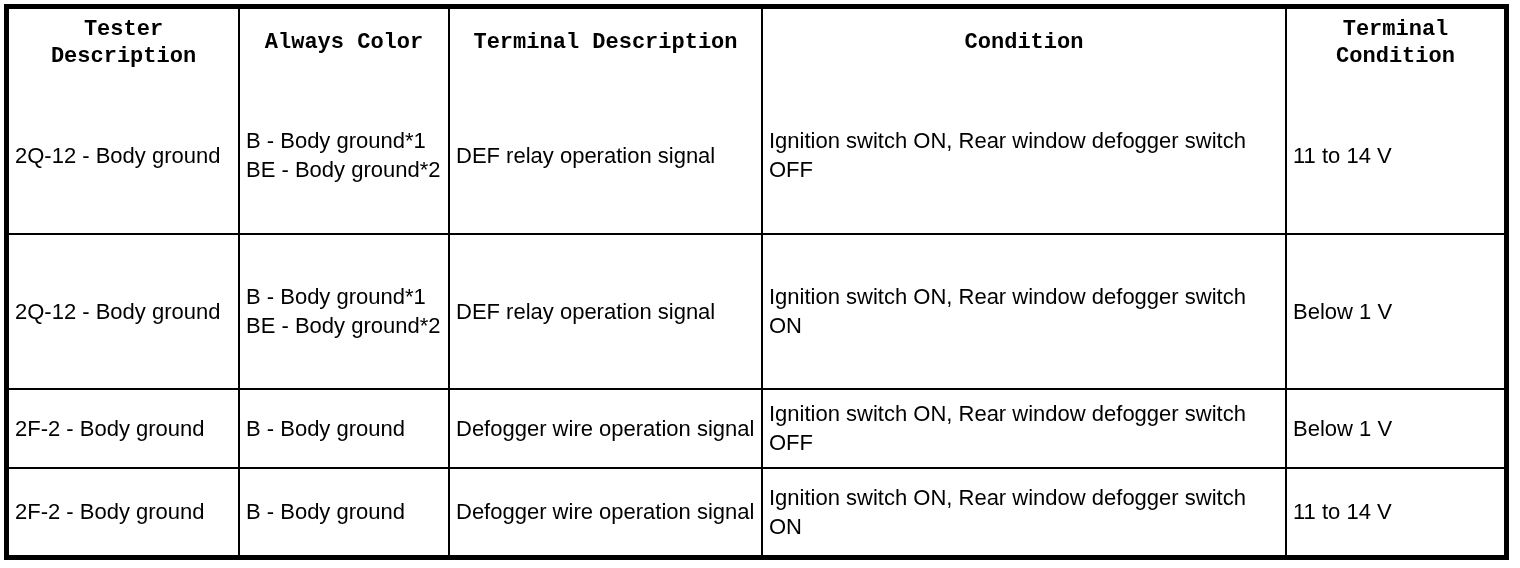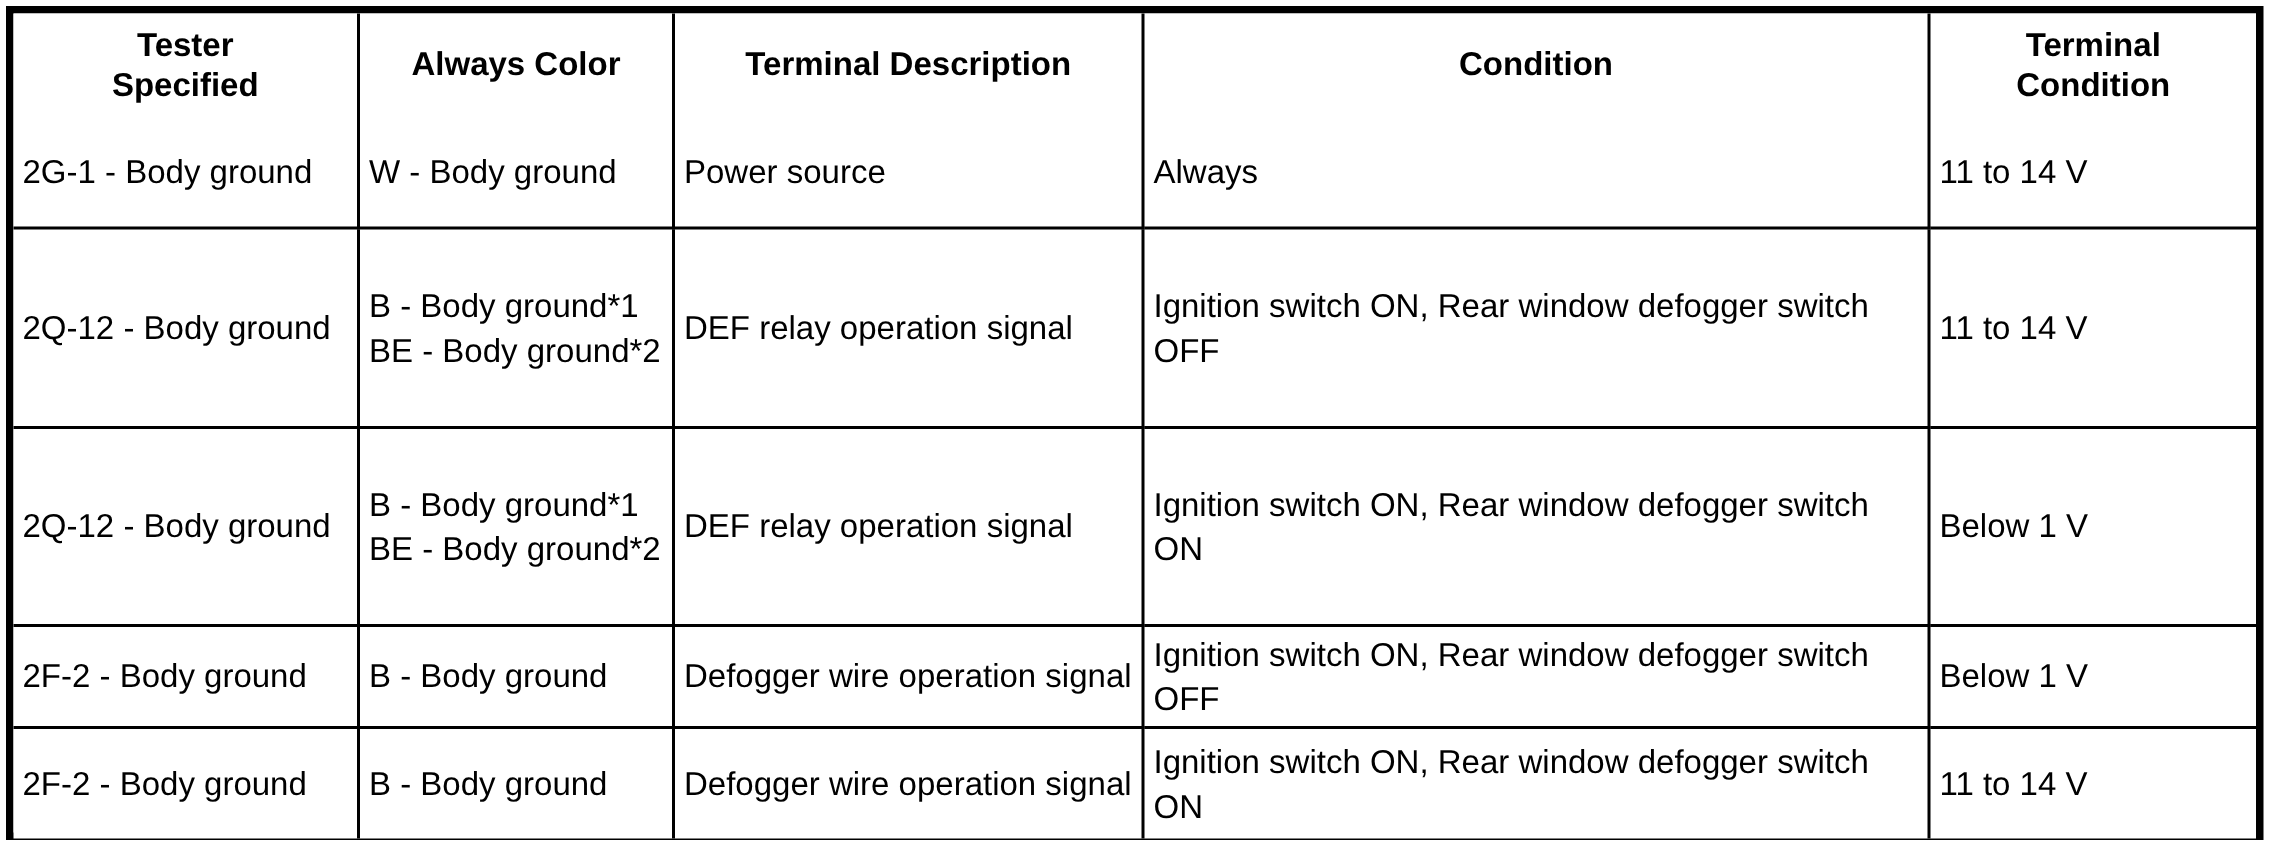--- a/index.html
+++ b/index.html
@@ -73,21 +73,21 @@
   }
 
   
   col.c-tester   { width: 230px; }
   col.c-wiring   { width: 210px; }
   col.c-terminal { width: 313px; }
   col.c-cond     { width: 524px; }
   col.c-spec     { width: 218px; }
 
   
-  tr.r-head { height: 69px; }
+  tr.r-head { height: 69px; font-family: Liberation Mono, monospace; }
   tr.r-1    { height: 74px; }
   tr.r-2    { height: 133px; }
   tr.r-3    { height: 132px; }
   tr.r-4    { height: 68px; }
   tr.r-5    { height: 74px; }
 
   .cell-line { display: block; white-space: nowrap; }
   .cell-text { display: block; }
 </style>
 </head>
@@ -102,57 +102,40 @@
         <col class="c-wiring">
         <col class="c-terminal">
         <col class="c-cond">
         <col class="c-spec">
       </colgroup>
 
       <thead>
         <tr class="r-head">
           <th>
             <span class="cell-line">Tester</span>
-            <span class="cell-line">Specified</span>
+            <span class="cell-line">Description</span>
           </th>
           <th>
             <span class="cell-line">Always Color</span>
           </th>
           <th>
             <span class="cell-line">Terminal Description</span>
           </th>
           <th>
             <span class="cell-line">Condition</span>
           </th>
           <th>
             <span class="cell-line">Terminal</span>
             <span class="cell-line">Condition</span>
           </th>
         </tr>
       </thead>
 
       <tbody>
 
-        <tr class="r-1">
-          <td>
-            <span class="cell-text">2G-1 - Body ground</span>
-          </td>
-          <td>
-            <span class="cell-line">W - Body ground</span>
-          </td>
-          <td>
-            <span class="cell-text">Power source</span>
-          </td>
-          <td>
-            <span class="cell-text">Always</span>
-          </td>
-          <td>
-            <span class="cell-text">11 to 14 V</span>
-          </td>
-        </tr>
 
         <tr class="r-2">
           <td>
             <span class="cell-text">2Q-12 - Body ground</span>
           </td>
           <td>
             <span class="cell-text">B - Body ground*1</span>
             <span class="cell-text">BE - Body ground*2</span>
           </td>
           <td>

